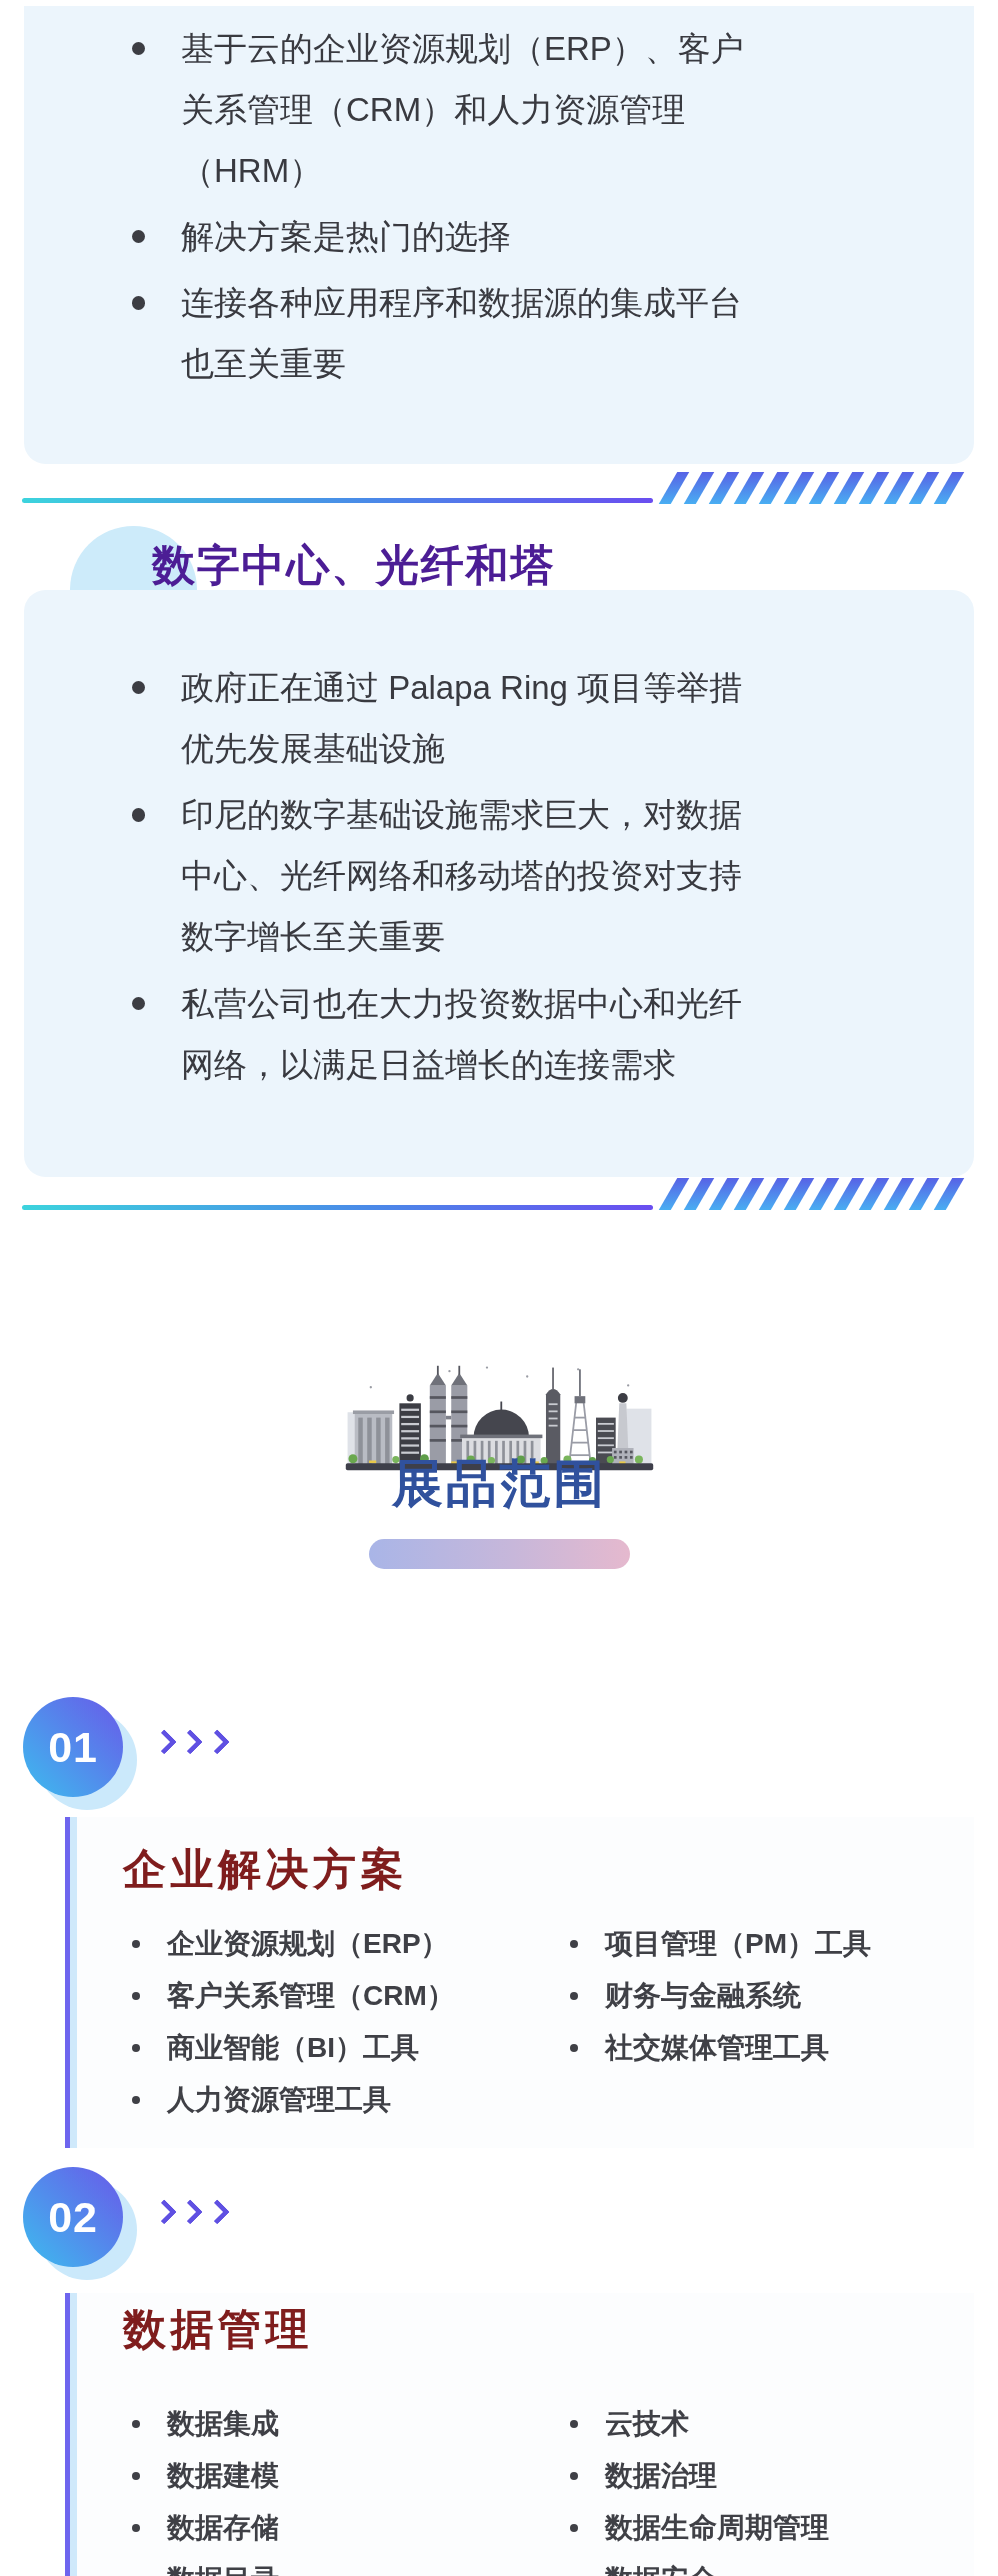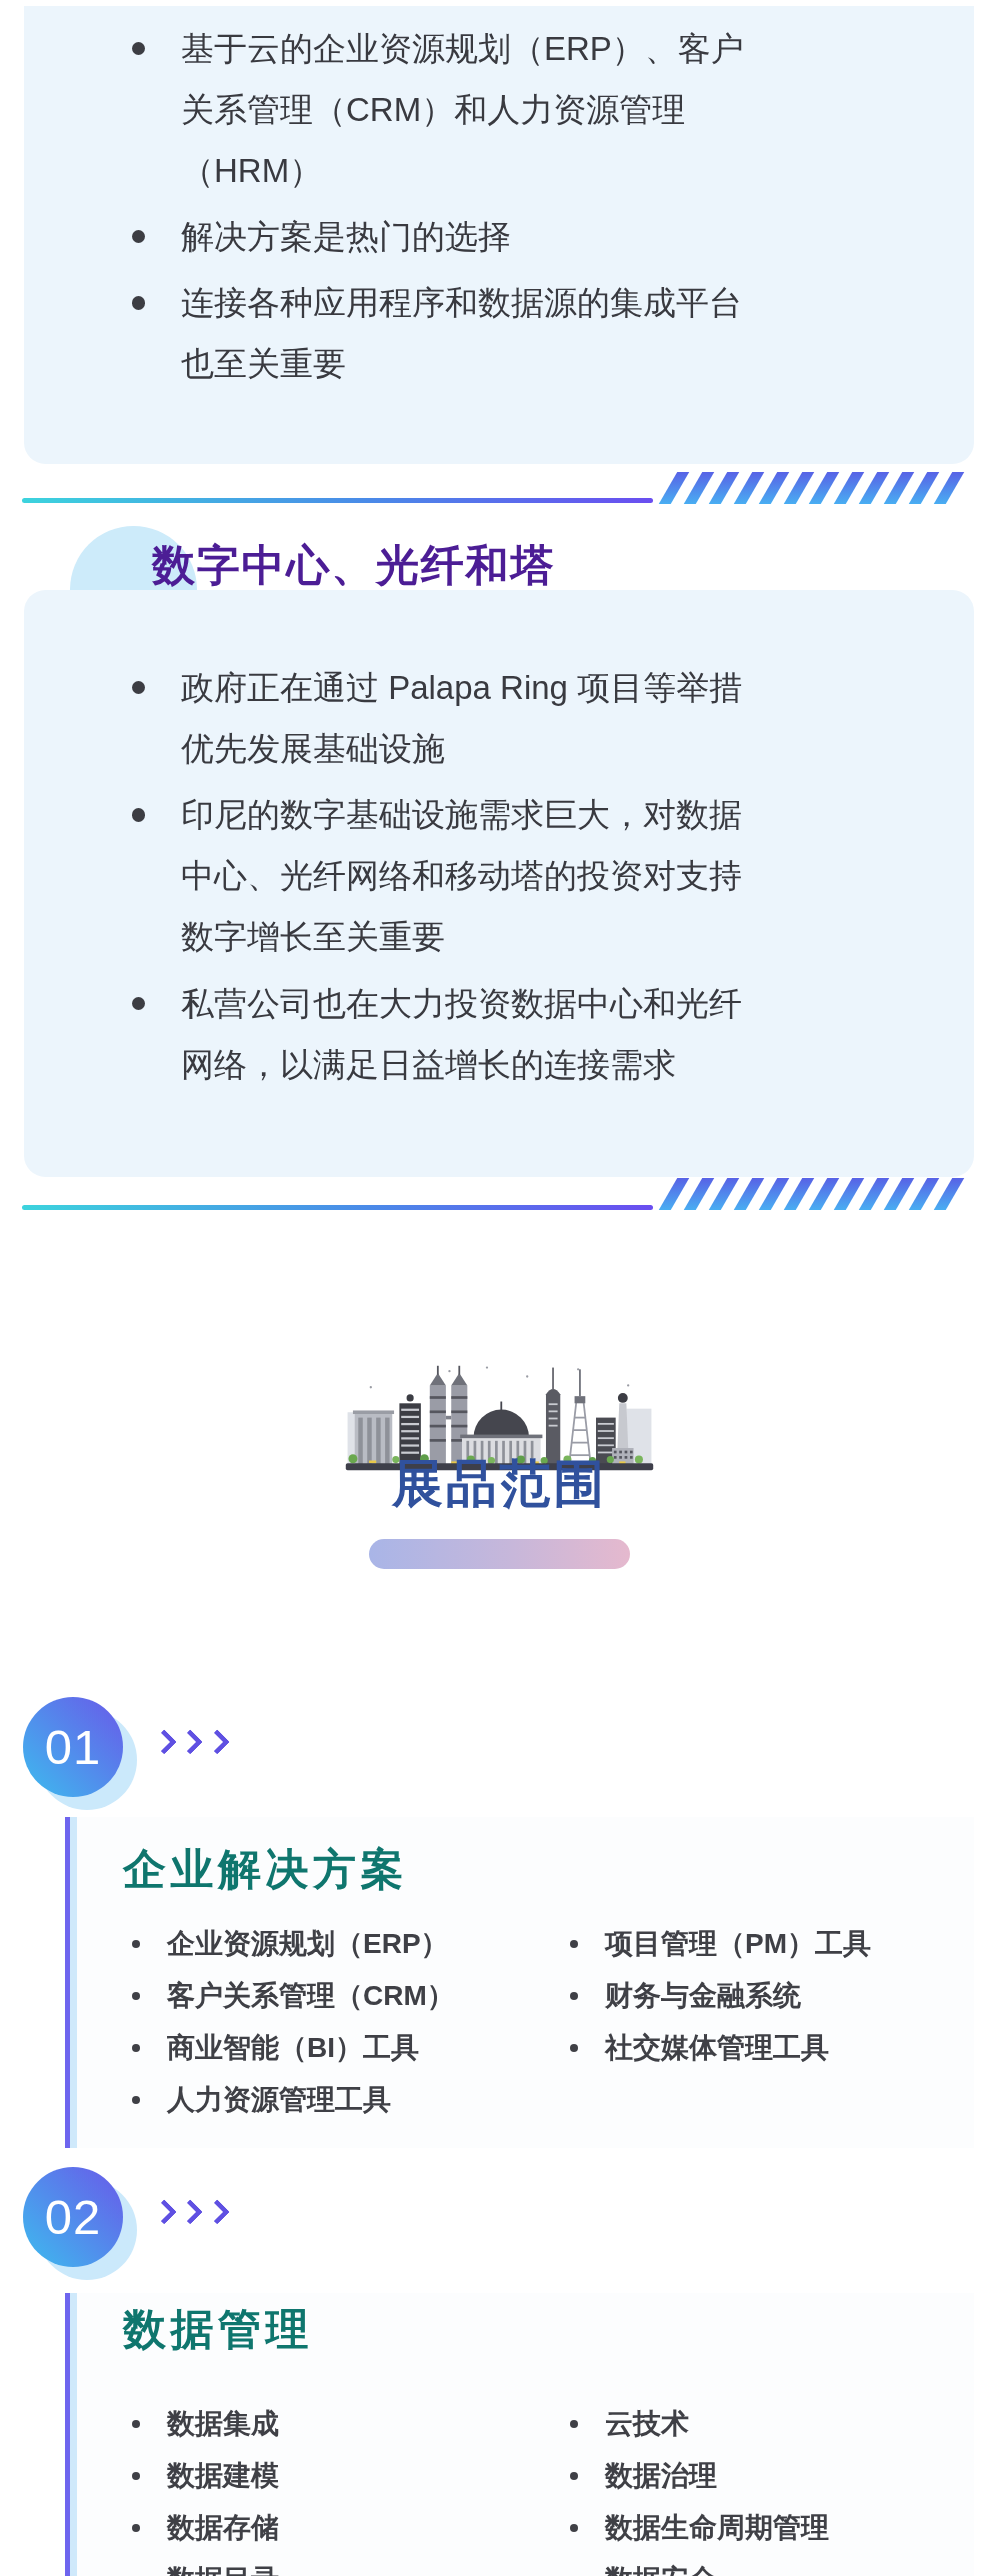--- a/index.html
+++ b/index.html
@@ -45,32 +45,32 @@
 
   
   .num-marker{position:absolute;left:23px;width:100px;height:100px;}
   #marker-01{top:1691px;}
   #marker-02{top:2161px;}
   .num-echo{position:absolute;left:14.3px;top:12.5px;width:100px;height:100px;border-radius:50%;
             background:#cbe9fb;}
   .num-circle{position:absolute;left:0;top:0;width:100px;height:100px;border-radius:50%;
               background:linear-gradient(225deg,#6959e9 0%,#41b2ee 90%);
               display:flex;align-items:center;justify-content:center;}
-  .num-circle span{color:#ffffff;font-size:49px;font-weight:normal;letter-spacing:0.9px;}
+  .num-circle span{color:#ffffff;font-size:43px;font-weight:bold;letter-spacing:0.9px;}
   .chevrons{position:absolute;left:132px;top:36px;display:flex;gap:8px;}
   .chevrons i{display:block;width:13.4px;height:13.4px;border-top:5.4px solid #5f50e2;
               border-right:5.4px solid #5f50e2;transform:rotate(45deg);border-radius:1.8px;}
 
   
   .panel{position:absolute;left:65px;width:909px;background:#fcfdfe;}
   #panel-01{top:1811px;height:331px;}
   #panel-02{top:2287px;height:289px;}
   .accent-purple{position:absolute;left:0;top:0;bottom:0;width:4.5px;background:#6e65ee;}
   .accent-light{position:absolute;left:4.5px;top:0;bottom:0;width:7.1px;background:#cfe9fb;}
-  .panel-title{position:absolute;left:58px;font-size:43px;font-weight:bold;color:#0f766e;
+  .panel-title{position:absolute;left:58px;font-size:43px;font-weight:bold;color:#7f1d1d;
                letter-spacing:4.5px;}
   #panel-01 .panel-title{top:24px;}
   #panel-02 .panel-title{top:8px;}
   ul.panel-list{position:absolute;list-style:none;margin:0;padding:0;width:420px;}
   #panel-01 ul.panel-list{top:101px;}
   #panel-02 ul.panel-list{top:105px;}
   ul.panel-list.col-left{left:67px;}
   ul.panel-list.col-right{left:505px;}
   ul.panel-list li{position:relative;padding-left:35px;font-size:28px;line-height:52px;
                    color:#3f4046;font-weight:700;}

